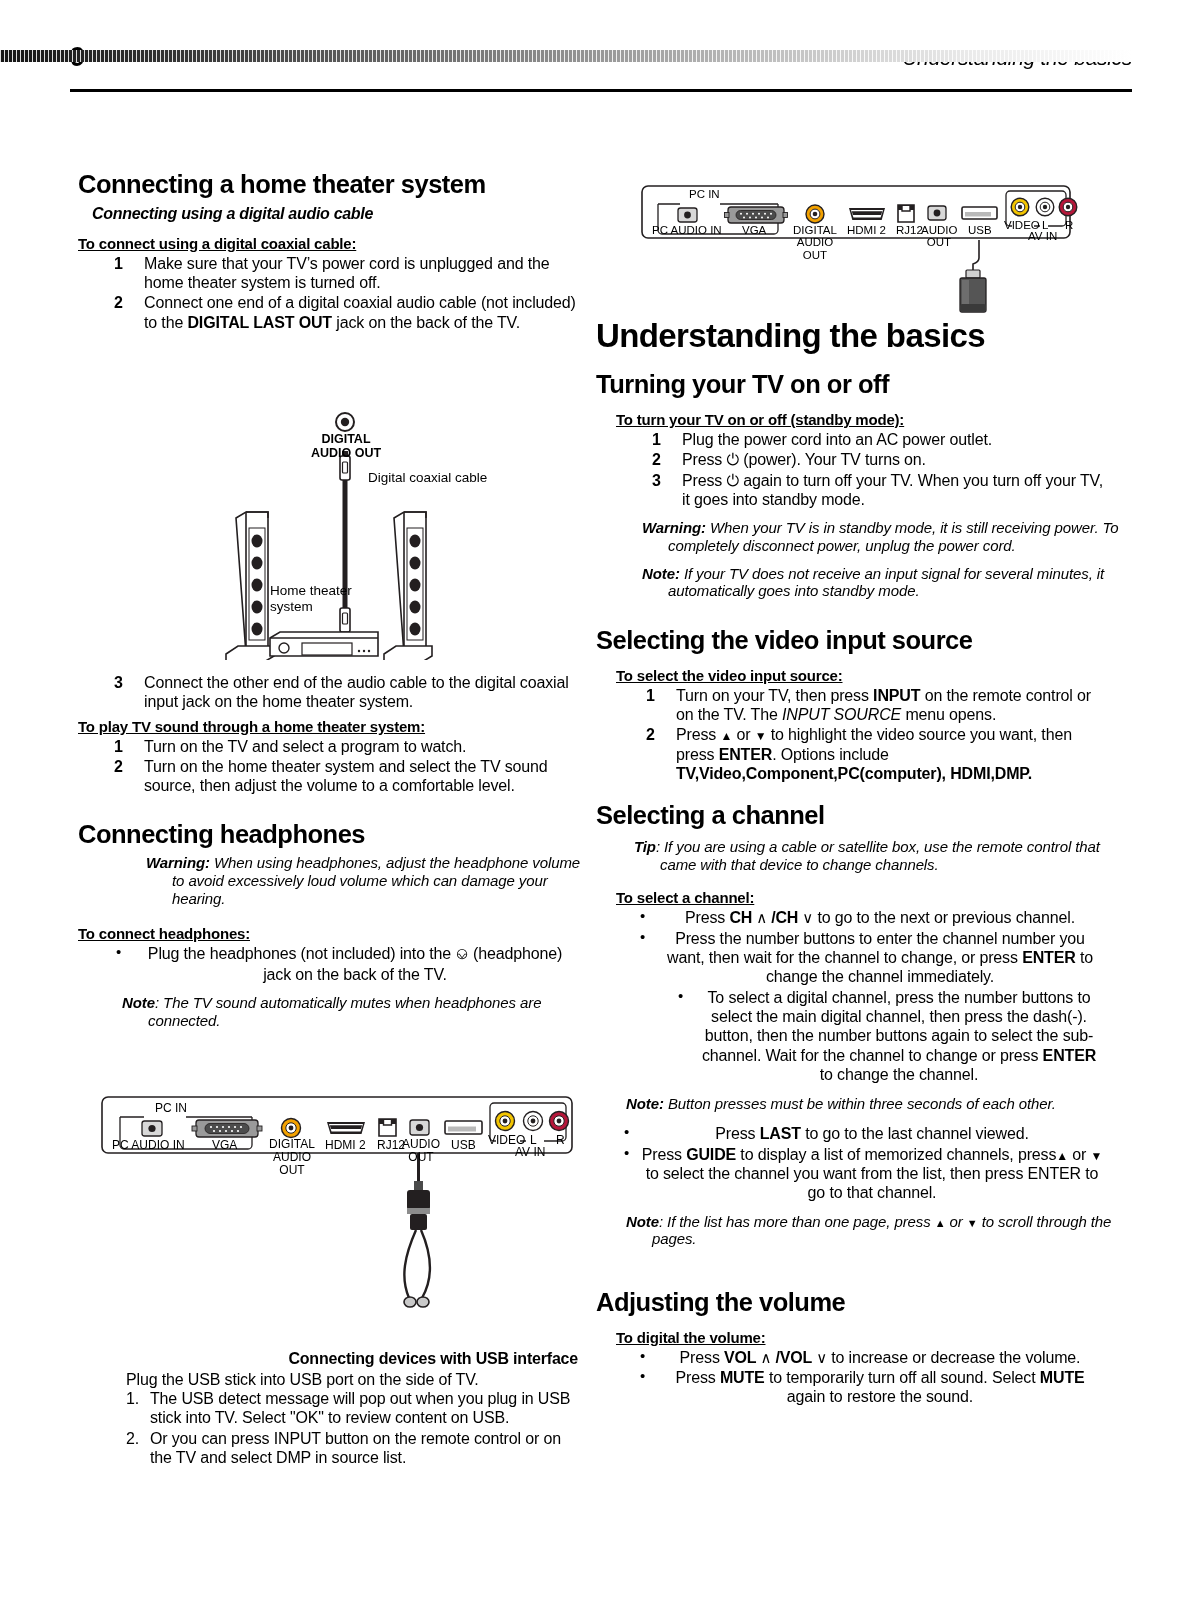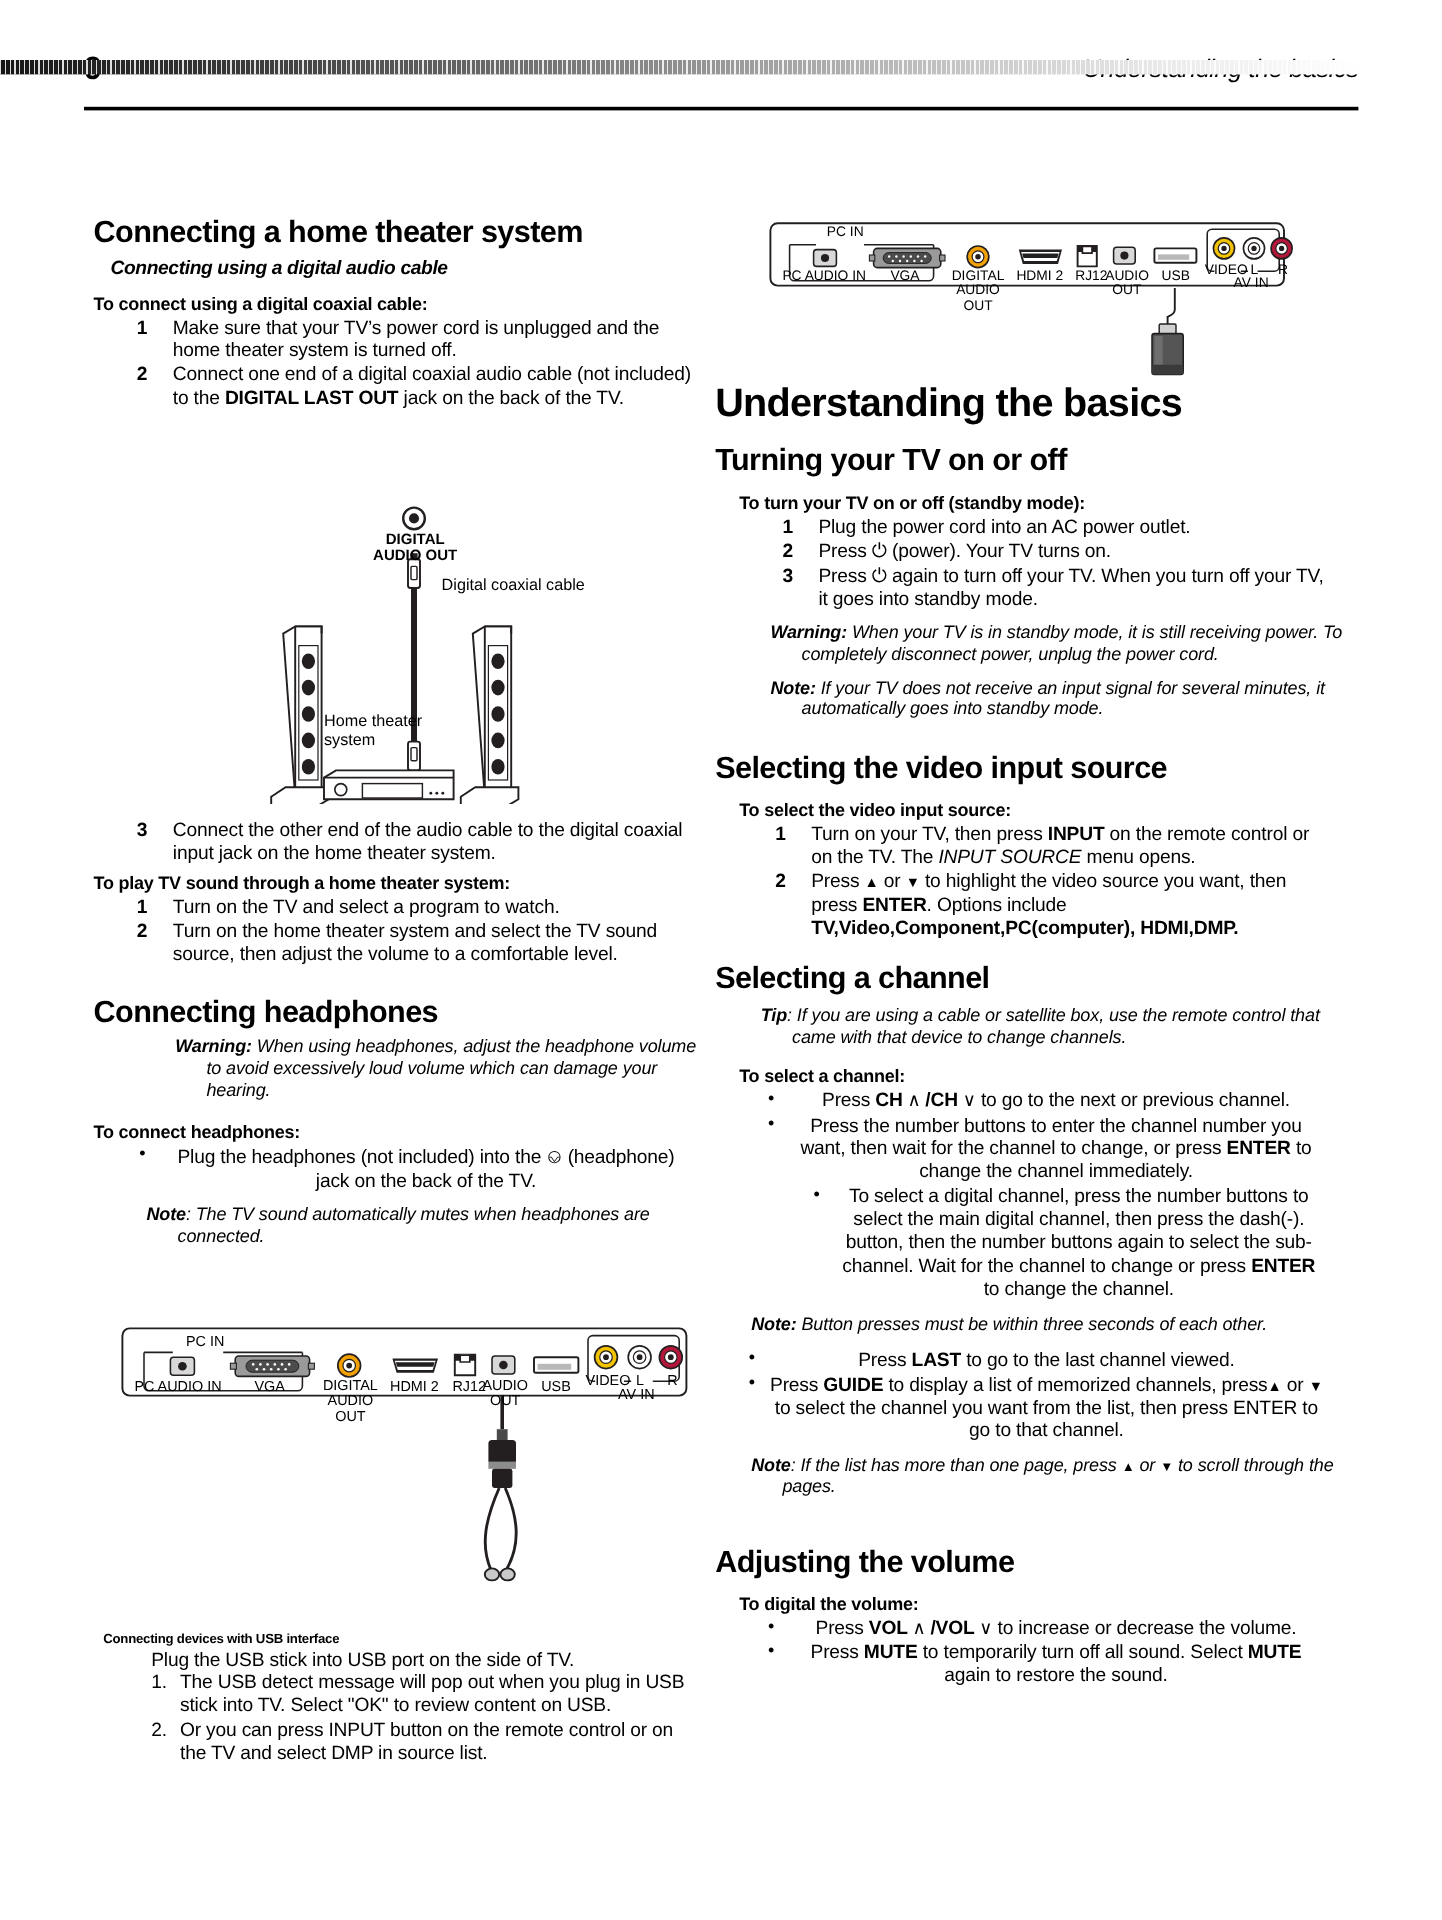--- a/index.html
+++ b/index.html
@@ -67,21 +67,21 @@
       linear-gradient(90deg, #151515 0%, #3a3a3a 18%, #6e6e6e 38%,
         #9d9d9d 55%, #c9c9c9 72%, #ebebeb 86%, #ffffff 100%);
   }
   .gradbar-left {
     left: 0px;
   }
 
   
   .col {
     position: absolute;
-    top: 180px;
+    top: 170px;
   }
   .col-left { left: 78px; width: 500px; }
   .col-right { left: 596px; width: 508px; }
 
   
   h1.sec {
     font-size: 25.5px;
     font-weight: bold;
     margin: 0 0 6px 0;
     letter-spacing: -0.5px;
@@ -99,29 +99,31 @@
     font-weight: bold;
     font-style: italic;
     margin: 0 0 10px 14px;
     letter-spacing: -0.3px;
   }
   .proc-head {
     font-size: 15px;
     font-weight: bold;
     margin: 12px 0 2px 0;
     letter-spacing: -0.2px;
+    text-decoration: underline;
   }
   .proc-head.ind {
     margin-left: 20px;
   }
   .minihead {
-    font-size: 11px;
+    font-size: 16px;
     font-weight: bold;
     margin: 0 0 2px 8px;
     letter-spacing: -0.2px;
+    text-align: right;
   }
 
   
   .body {
     font-size: 16px;
     line-height: 1.21;
     letter-spacing: -0.15px;
   }
   ol.steps {
     list-style: none;

